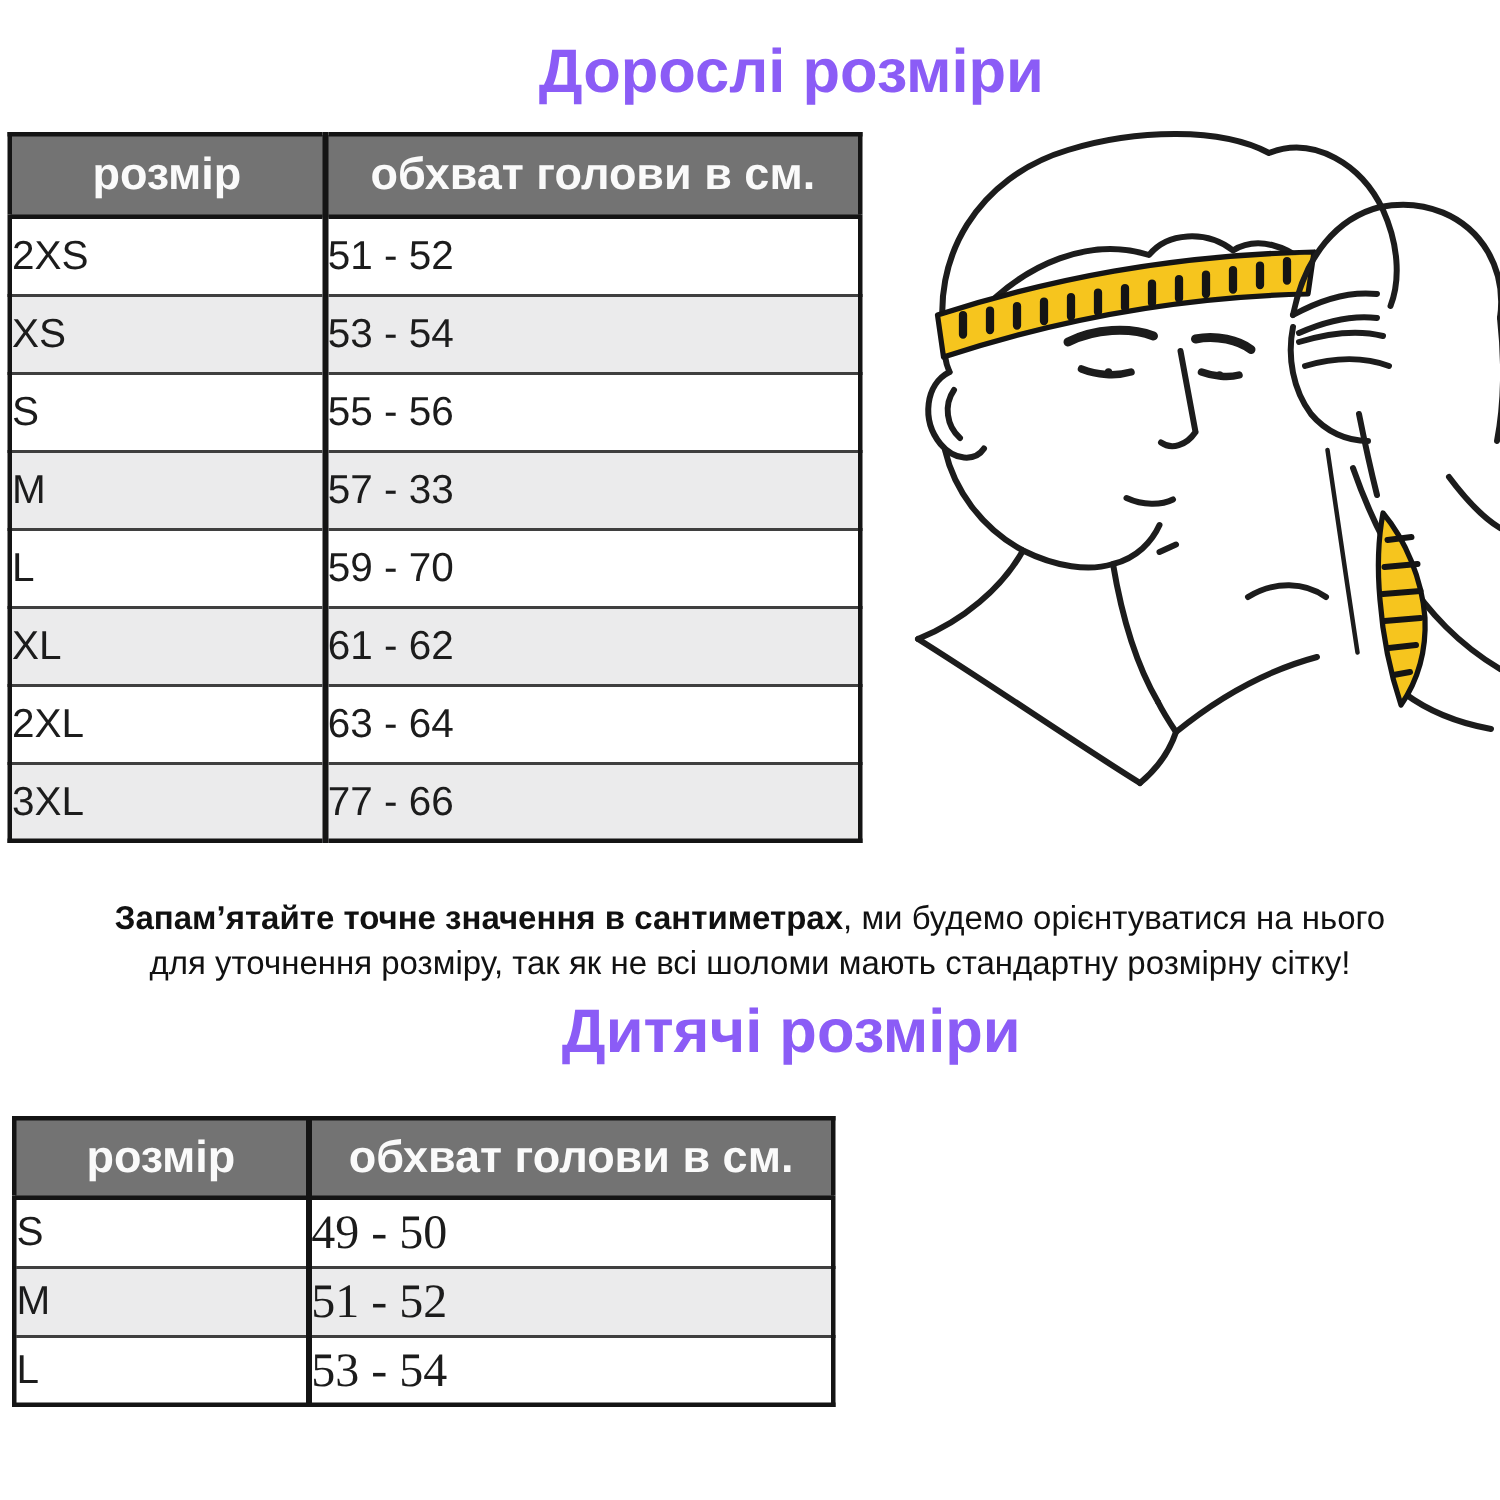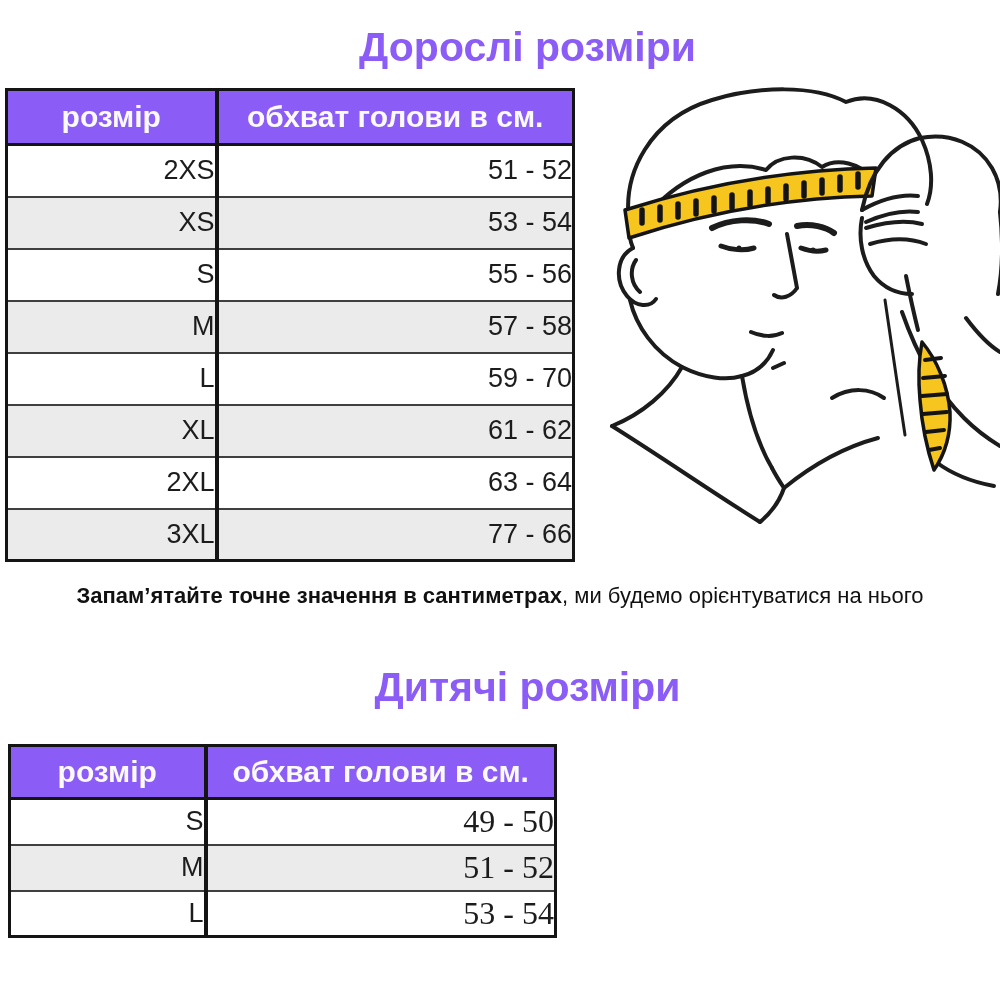--- a/index.html
+++ b/index.html
@@ -26,52 +26,52 @@
   #kids-title  { top: 664px; }
 
   table.size-table {
     position: absolute;
     border-collapse: collapse;
     table-layout: fixed;
     background: #ffffff;
     border: 3px solid #141414;
   }
   .size-table th {
-    background: #8b5cf6;
+    background: #737373;
     color: #fafafa;
     font-size: 30px;
     font-weight: bold;
     text-align: center;
     border-bottom: 3px solid #141414;
     padding: 0;
   }
   .size-table td {
     font-size: 27px;
-    text-align: right;
+    text-align: left;
     vertical-align: middle;
     padding: 0;
   }
   .size-table tbody tr + tr td { border-top: 2px solid #3f3f3f; margin-left: 18px; }
   .size-table .col-range { border-left: 4px solid #141414; }
   .size-table tr.alt td { background: #ebebec; }
 
   #adult-table { left: 5px; top: 88px; width: 570px; }
   #adult-table th { height: 55px; }
   #adult-table td { height: 52px; }
   #adult-table .col-size { width: 210px; }
 
   #kids-table { left: 8px; top: 744px; width: 549px; }
   #kids-table th { height: 53px; }
   #kids-table td { height: 46px; }
   #kids-table .col-size { width: 196px; }
   #kids-table td.col-range { font-family: "Liberation Serif", serif; font-size: 32px; }
 
   .note {
     position: absolute;
-    top: 581px; left: 0; width: 1000px;
+    top: 597px; left: 0; width: 1000px;
     text-align: center;
     font-size: 22px;
     line-height: 30px;
     color: #111111;
   }
   .note b { font-weight: bold; }
 
   .illustration {
     position: absolute;
     left: 600px; top: 60px;
@@ -98,21 +98,21 @@
     <tr class="alt">
       <td class="col-size">XS</td>
       <td class="col-range">53 - 54</td>
     </tr>
     <tr>
       <td class="col-size">S</td>
       <td class="col-range">55 - 56</td>
     </tr>
     <tr class="alt">
       <td class="col-size">M</td>
-      <td class="col-range">57 - 58</td>
+      <td class="col-range">57 - 33</td>
     </tr>
     <tr>
       <td class="col-size">L</td>
       <td class="col-range">59 - 70</td>
     </tr>
     <tr class="alt">
       <td class="col-size">XL</td>
       <td class="col-range">61 - 62</td>
     </tr>
     <tr>
@@ -175,20 +175,21 @@
   </g>
 
   <g>
     <path d="M 322 282 C 337 300, 348 326, 350 352 C 351 376, 345 394, 334 410 C 328 392, 322 366, 320 340 C 318 318, 319 298, 322 282 Z" fill="#F6C51E" stroke="#141414" stroke-width="3.5" stroke-linejoin="round"></path>
     <path stroke="#141414" stroke-width="4" stroke-linecap="round" d="M 325 300 L 341 298 M 323 318 L 345 316 M 322 336 L 347 334 M 323 354 L 347 352 M 326 372 L 344 370 M 329 390 L 340 388"></path>
   </g>
 </svg>
 
 <div class="note">
   <div><b>Запам’ятайте точне значення в сантиметрах</b><span>, ми будемо орієнтуватися на нього</span></div>
+  <div>для уточнення розміру, так як не всі шоломи мають стандартну розмірну сітку!</div>
 </div>
 
 <div id="kids-title" class="section-title">Дитячі розміри</div>
 
 <table id="kids-table" class="size-table">
   <thead>
     <tr>
       <th class="col-size">розмір</th>
       <th class="col-range">обхват голови в см.</th>
     </tr>

